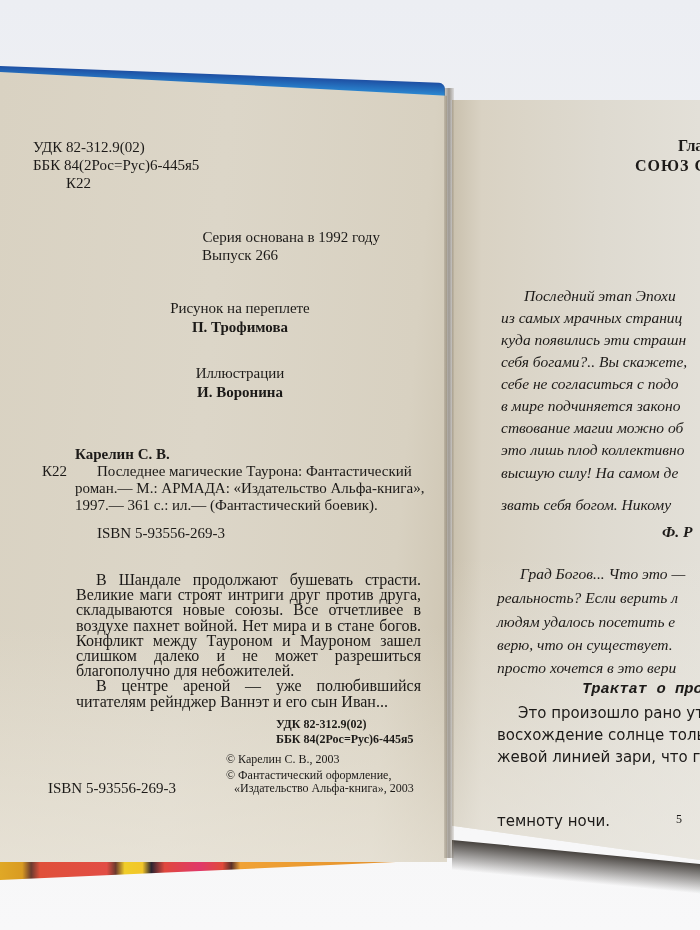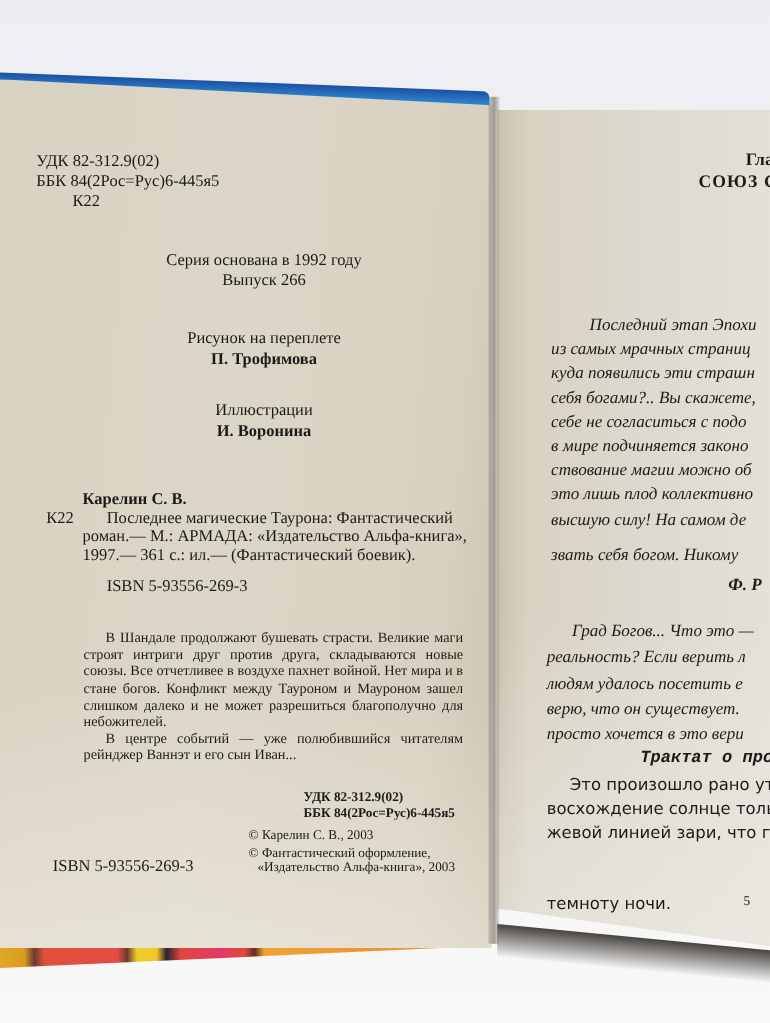--- a/index.html
+++ b/index.html
@@ -53,21 +53,21 @@
     background: linear-gradient(90deg, rgba(120,110,95,.25), rgba(90,80,65,.55), rgba(150,140,125,.2));
   }
 
   .t { position: absolute; white-space: nowrap; line-height: 1; }
   .b { font-weight: bold; }
   .c { text-align: center; }
   .s16 { font-size: 16px; }
   .s15 { font-size: 15px; }
   .s12 { font-size: 12px; }
 
-  .annot { position: absolute; left: 76px; width: 345px; font-size: 13px; line-height: 15.2px; text-align: justify; }
+  .annot { position: absolute; left: 76px; width: 345px; font-size: 16px; line-height: 15.2px; text-align: justify; }
   .annot p { margin: 0; text-indent: 20px; }
 
   .ital { font-style: italic; font-size: 15.5px; }
   .right-body { font-family: "DejaVu Sans", sans-serif; font-size: 15px; }
 </style>
 </head>
 <body>
 
 <div class="scene"></div>
 <div class="cover-top"></div>
@@ -76,57 +76,57 @@
 
 <div class="page-left"></div>
 <div class="page-right"></div>
 <div class="gutter"></div>
 
 <div>
   <div class="t s15" style="left:33px; top:140px;">УДК 82-312.9(02)</div>
   <div class="t s15" style="left:33px; top:158px;">ББК 84(2Рос=Рус)6-445я5</div>
   <div class="t s15" style="left:66px; top:176px;">К22</div>
 
-  <div class="t s15 c" style="left:100px; width:280px; top:230px;">Серия основана в 1992 году</div>
+  <div class="t s15 c" style="left:100px; width:280px; top:230px;text-align:right;">Серия основана в 1992 году</div>
   <div class="t s15 c" style="left:100px; width:280px; top:248px;">Выпуск 266</div>
 
   <div class="t s15 c" style="left:100px; width:280px; top:301px;">Рисунок на переплете</div>
   <div class="t s15 c b" style="left:100px; width:280px; top:320px;text-align:center;">П. Трофимова</div>
 
   <div class="t s15 c" style="left:100px; width:280px; top:366px;">Иллюстрации</div>
   <div class="t s15 c b" style="left:100px; width:280px; top:385px;">И. Воронина</div>
 
   <div class="t s15 b" style="left:75px; top:447px;">Карелин С. В.</div>
   <div class="t s15" style="left:42px; top:464px;">К22</div>
   <div class="t s15" style="left:97px; top:464px;">Последнее магические Таурона: Фантастический</div>
   <div class="t s15" style="left:75px; top:481px;">роман.— М.: АРМАДА: «Издательство Альфа-книга»,</div>
   <div class="t s15" style="left:75px; top:498px;">1997.— 361 с.: ил.— (Фантастический боевик).</div>
   <div class="t s15" style="left:97px; top:526px;">ISBN 5-93556-269-3</div>
 
   <div class="annot" style="top:572px;">
     <p>В Шандале продолжают бушевать страсти. Великие маги строят интриги друг против друга, складываются новые союзы. Все отчетливее в воздухе пахнет войной. Нет мира и в стане богов. Конфликт между Тауроном и Мауроном зашел слишком далеко и не может разрешиться благополучно для небожителей.</p>
-    <p>В центре событий — уже полюбившийся читателям рейнджер Ваннэт и его сын Иван...</p>
+    <p>В центре ареной — уже полюбившийся читателям рейнджер Ваннэт и его сын Иван...</p>
   </div>
 
   <div class="t s12 b" style="left:276px; top:718px;">УДК 82-312.9(02)</div>
   <div class="t s12 b" style="left:276px; top:733px;">ББК 84(2Рос=Рус)6-445я5</div>
 
   <div class="t s12" style="left:226px; top:753px;">© Карелин С. В., 2003</div>
   <div class="t s12" style="left:226px; top:769px;">© Фантастический оформление,</div>
   <div class="t s12" style="left:234px; top:782px;">«Издательство Альфа-книга», 2003</div>
 
   <div class="t s15" style="left:48px; top:781px;">ISBN 5-93556-269-3</div>
 </div>
 
 <div>
   <div class="t s16 b" style="left:678px; top:138px;">Гла</div>
   <div class="t s16 b" style="left:635px; top:158px; letter-spacing:1px;">СОЮЗ С</div>
 
   <div>
-    <div class="t ital" style="left:524px; top:288px;margin-left:12px;">Последний этап Эпохи</div>
+    <div class="t ital" style="left:524px; top:288px;">Последний этап Эпохи</div>
     <div class="t ital" style="left:501px; top:310px;">из самых мрачных страниц</div>
     <div class="t ital" style="left:501px; top:332px;">куда появились эти страшн</div>
     <div class="t ital" style="left:501px; top:354px;">себя богами?.. Вы скажете,</div>
     <div class="t ital" style="left:501px; top:376px;text-align:right;">себе не согласиться с подо</div>
     <div class="t ital" style="left:501px; top:398px;">в мире подчиняется законо</div>
     <div class="t ital" style="left:501px; top:420px;">ствование магии можно об</div>
     <div class="t ital" style="left:501px; top:442px;">это лишь плод коллективно</div>
     <div class="t ital" style="left:501px; top:465px;">высшую силу! На самом де</div>
     <div class="t ital" style="left:501px; top:497px;">звать себя богом. Никому</div>
     <div class="t ital b" style="left:662px; top:524px;">Ф. Р</div>

